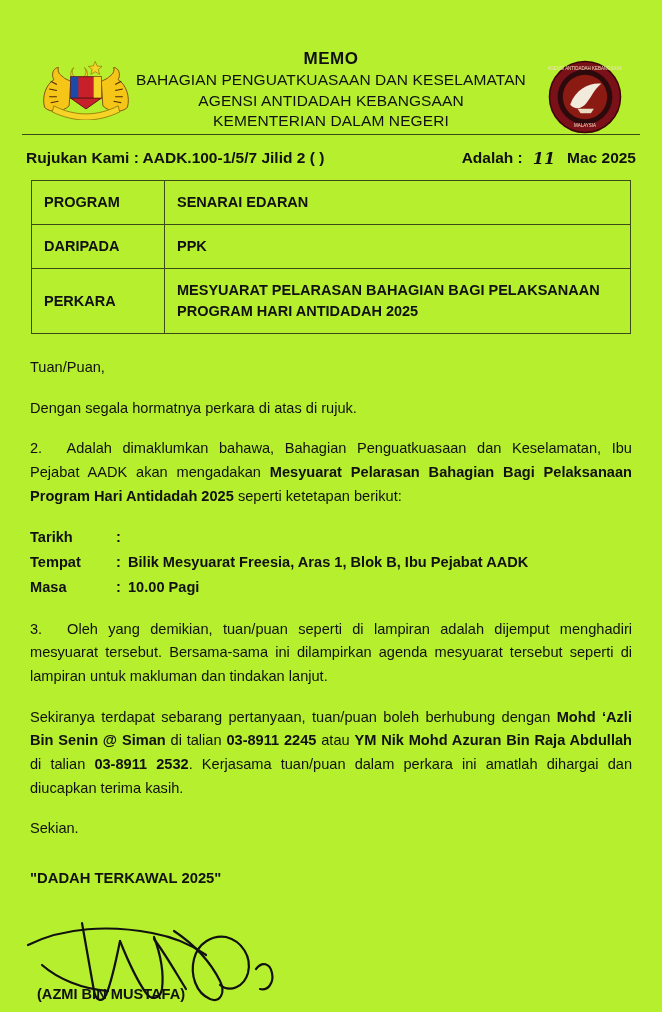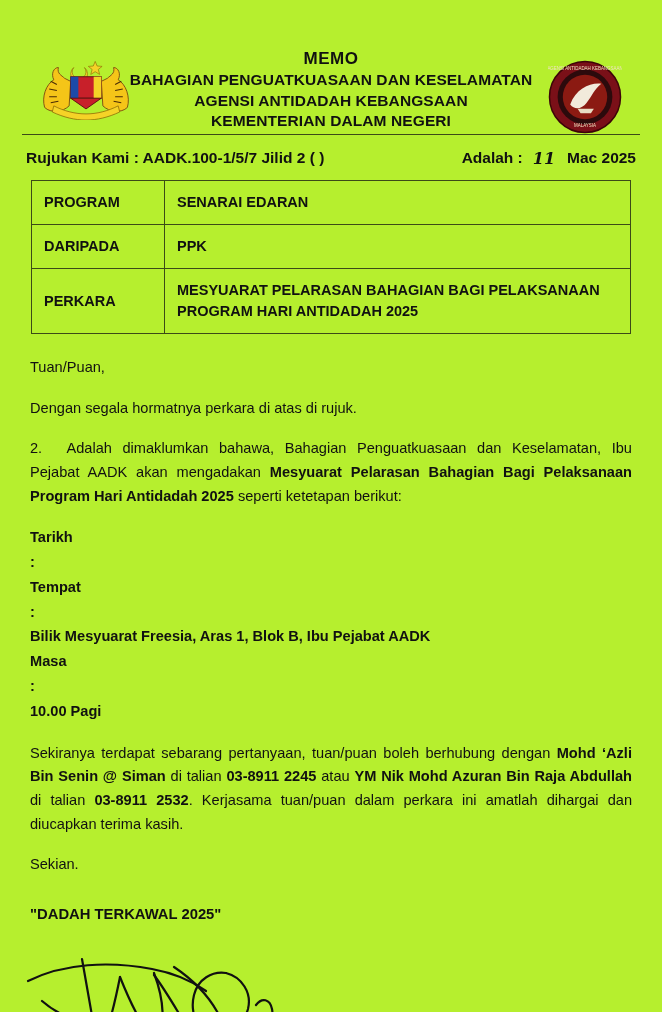--- a/index.html
+++ b/index.html
@@ -48,21 +48,21 @@
     text-align: center;
     line-height: 1.32;
   }
   .memo-title {
     font-size: 17px;
     font-weight: bold;
     letter-spacing: 0.5px;
   }
   .org-line {
     font-size: 15.5px;
-    font-weight: bold;
+    font-weight: normal;
     letter-spacing: 0.1px;
   }
 
   .rule {
     border: none;
     border-top: 1px solid #3c4a17;
     margin: 14px 2px 0 2px;
   }
 
   
@@ -113,21 +113,21 @@
     text-align: justify;
   }
   .b { font-weight: bold; }
 
   .details {
     margin: 0 0 18px 0;
     font-weight: bold;
     font-size: 14.6px;
     line-height: 1.7;
   }
-  .details .row { display: flex; flex-direction: column; }
+  .details .row { display: flex; }
   .details .dkey { width: 86px; }
   .details .dsep { width: 12px; }
 
   .slogan {
     margin: 26px 0 0 0;
     font-weight: bold;
     font-size: 14.8px;
   }
 
   .signature-block {
@@ -240,20 +240,21 @@
         <span class="dsep">:</span>
         <span>Bilik Mesyuarat Freesia, Aras 1, Blok B, Ibu Pejabat AADK</span>
       </div>
       <div class="row">
         <span class="dkey">Masa</span>
         <span class="dsep">:</span>
         <span>10.00 Pagi</span>
       </div>
     </div>
 
+    <p>3.  Oleh yang demikian, tuan/puan seperti di lampiran adalah dijemput menghadiri mesyuarat tersebut. Bersama-sama ini dilampirkan agenda mesyuarat tersebut seperti di lampiran untuk makluman dan tindakan lanjut.</p>
 
     <p><span>Sekiranya terdapat sebarang pertanyaan, tuan/puan boleh berhubung dengan </span><span class="b">Mohd ‘Azli Bin Senin @ Siman</span><span> di talian </span><span class="b">03-8911 2245</span><span> atau </span><span class="b">YM Nik Mohd Azuran Bin Raja Abdullah</span><span> di talian </span><span class="b">03-8911 2532</span><span>. Kerjasama tuan/puan dalam perkara ini amatlah dihargai dan diucapkan terima kasih.</span></p>
 
     <p>Sekian.</p>
 
     <div class="slogan">"DADAH TERKAWAL 2025"</div>
 
     <div class="signature-block">
       <svg class="sig-scribble" viewBox="0 0 300 95">
         <g fill="none" stroke="#111" stroke-width="2.2" stroke-linecap="round">

